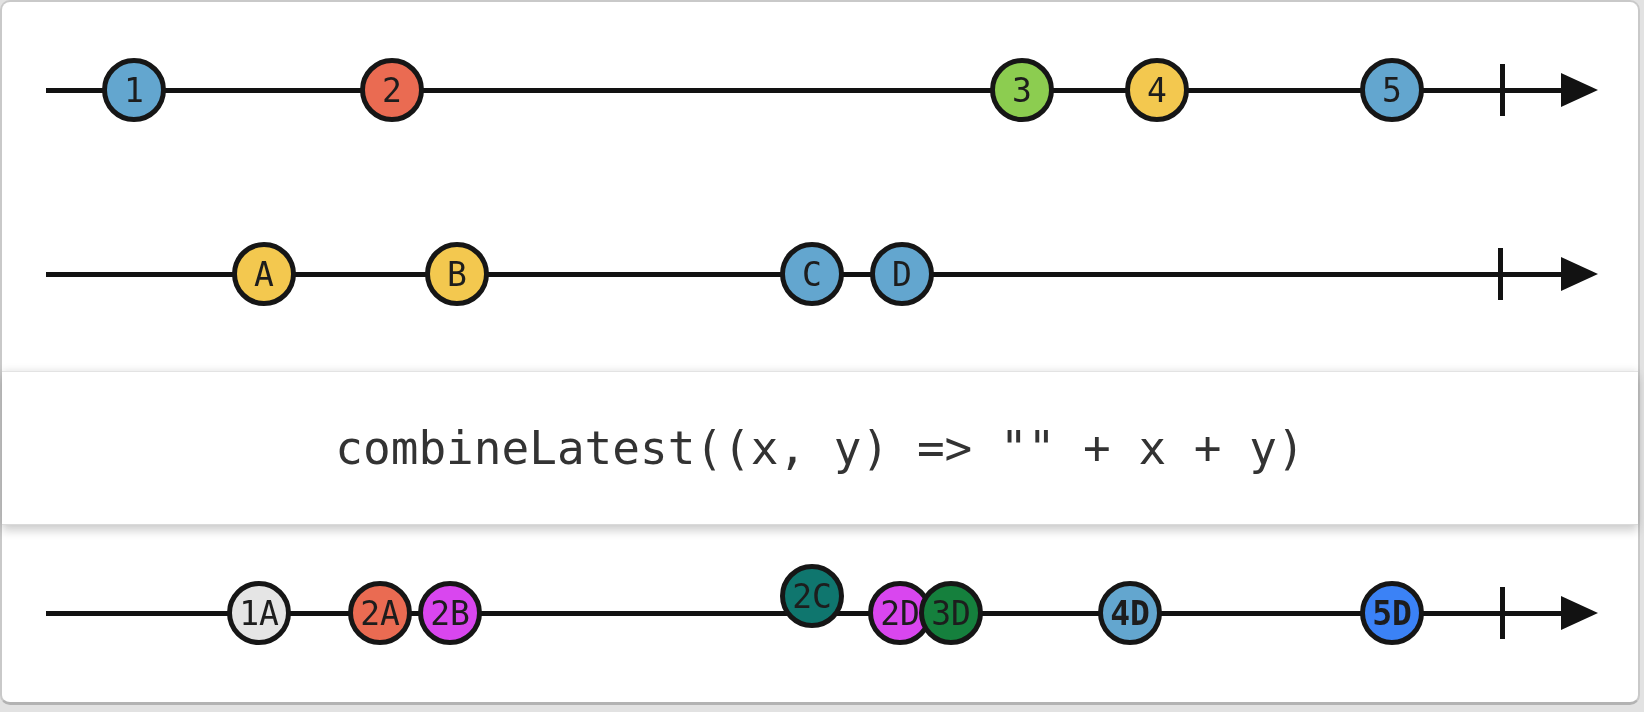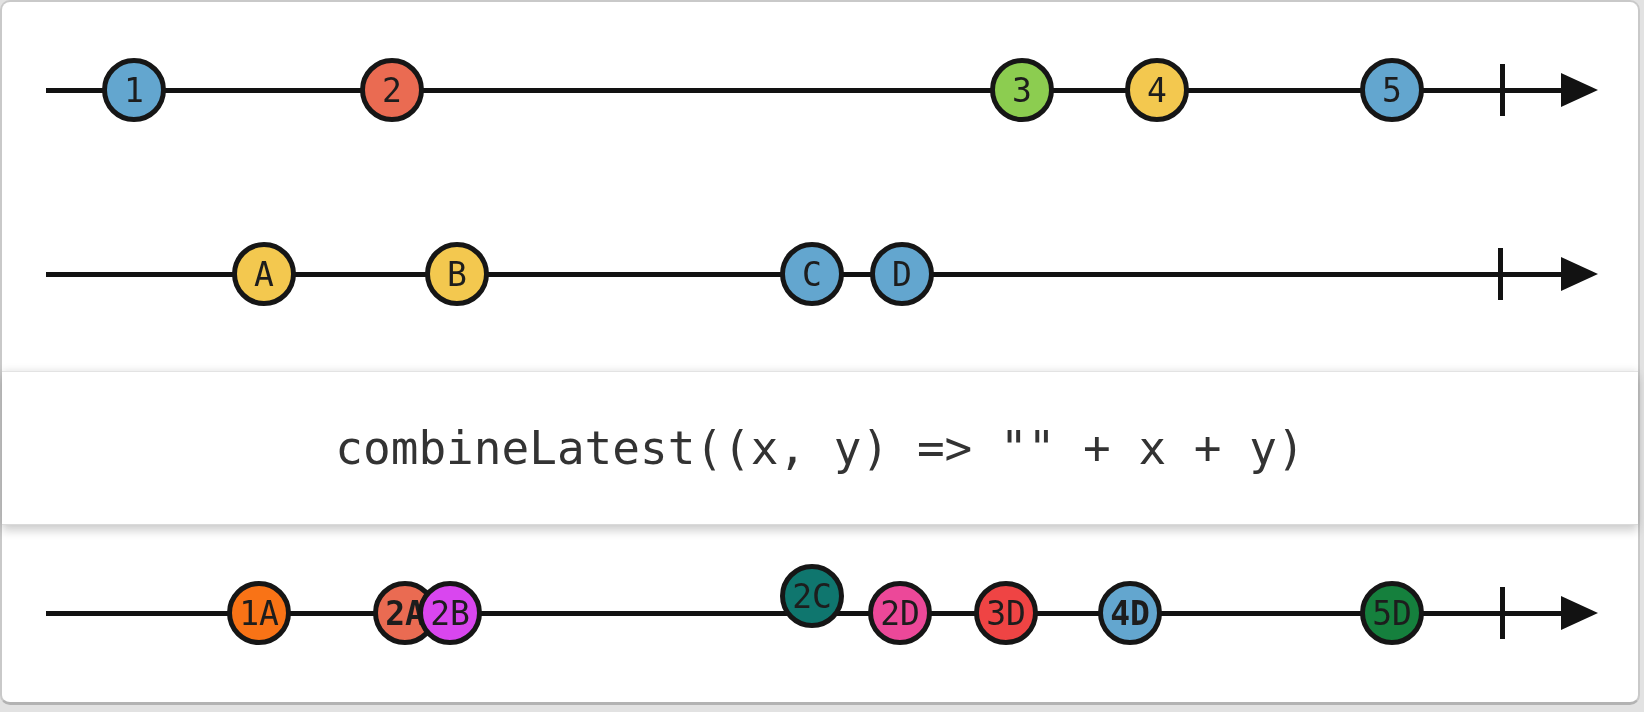--- a/index.html
+++ b/index.html
@@ -94,25 +94,25 @@
       <div class="tl-line" style="left: 44px; top: 269.5px; width: 1518px;"></div>
       <div class="tl-tick" style="left: 1495.5px; top: 246px;"></div>
       <div class="tl-arrow" style="left: 1559px; top: 255px;"></div>
       <div class="marble" style="left: 230px; top: 240px; background: rgb(243, 200, 79);">A</div>
       <div class="marble" style="left: 423px; top: 240px; background: rgb(243, 200, 79);">B</div>
       <div class="marble" style="left: 778px; top: 240px; background: rgb(99, 166, 207);">C</div>
       <div class="marble" style="left: 868px; top: 240px; background: rgb(99, 166, 207);">D</div>
       <div class="tl-line" style="left: 44px; top: 608.5px; width: 1518px;"></div>
       <div class="tl-tick" style="left: 1497.5px; top: 585px;"></div>
       <div class="tl-arrow" style="left: 1559px; top: 594px;"></div>
-      <div class="marble" style="left: 225px; top: 579px; background: #f97316;">1A</div>
-      <div class="marble" style="left: 371px; top: 579px; background: rgb(234, 107, 82); font-weight: bold;">2A</div>
+      <div class="marble" style="left: 225px; top: 579px; background: #e5e5e5;">1A</div>
+      <div class="marble" style="left: 346px; top: 579px; background: rgb(234, 107, 82);">2A</div>
       <div class="marble" style="left: 416px; top: 579px; background: #d946ef;">2B</div>
       <div class="marble" style="left: 778px; top: 562px; background: #0f766e;">2C</div>
-      <div class="marble" style="left: 866px; top: 579px; background: #ec4899;">2D</div>
-      <div class="marble" style="left: 972px; top: 579px; background: #ef4444;">3D</div>
+      <div class="marble" style="left: 866px; top: 579px; background: #d946ef;">2D</div>
+      <div class="marble" style="left: 917px; top: 579px; background: #15803d;">3D</div>
       <div class="marble" style="left: 1096px; top: 579px; background: rgb(99, 166, 207); font-weight: bold;">4D</div>
-      <div class="marble" style="left: 1358px; top: 579px; background: #15803d;">5D</div>
+      <div class="marble" style="left: 1358px; top: 579px; background: #3b82f6; font-weight: bold;">5D</div>
     </div>
   <div id="operator-box">
     <code id="operator-code">combineLatest((x, y) =&gt; "" + x + y)</code>
   </div>
 </div>
 
 </body></html>

